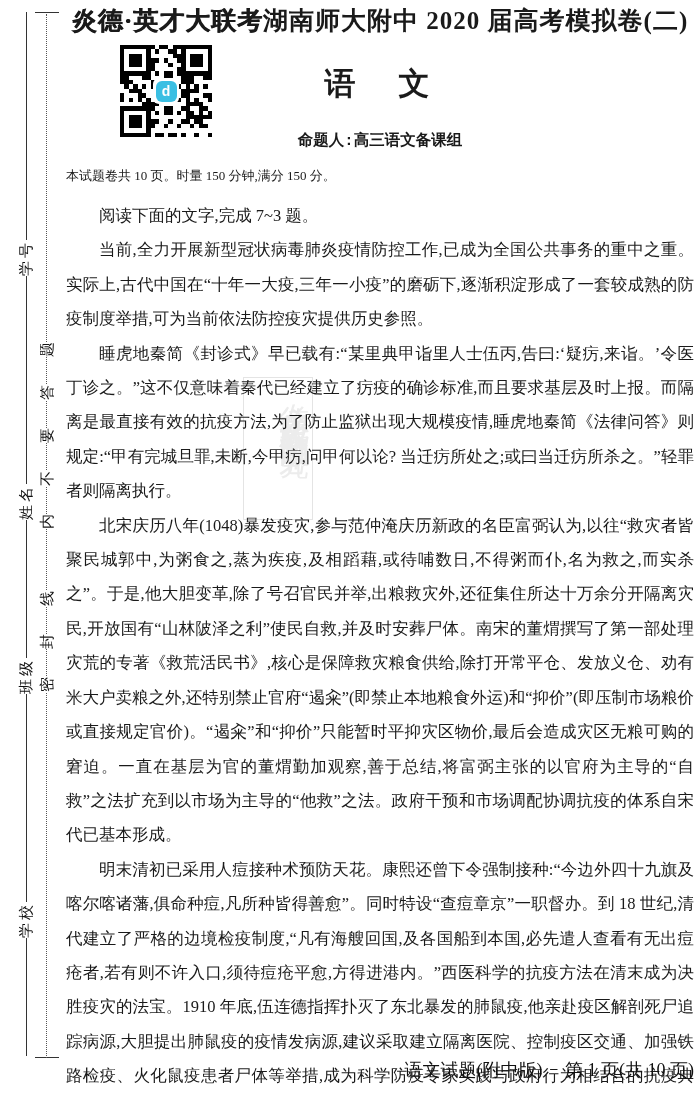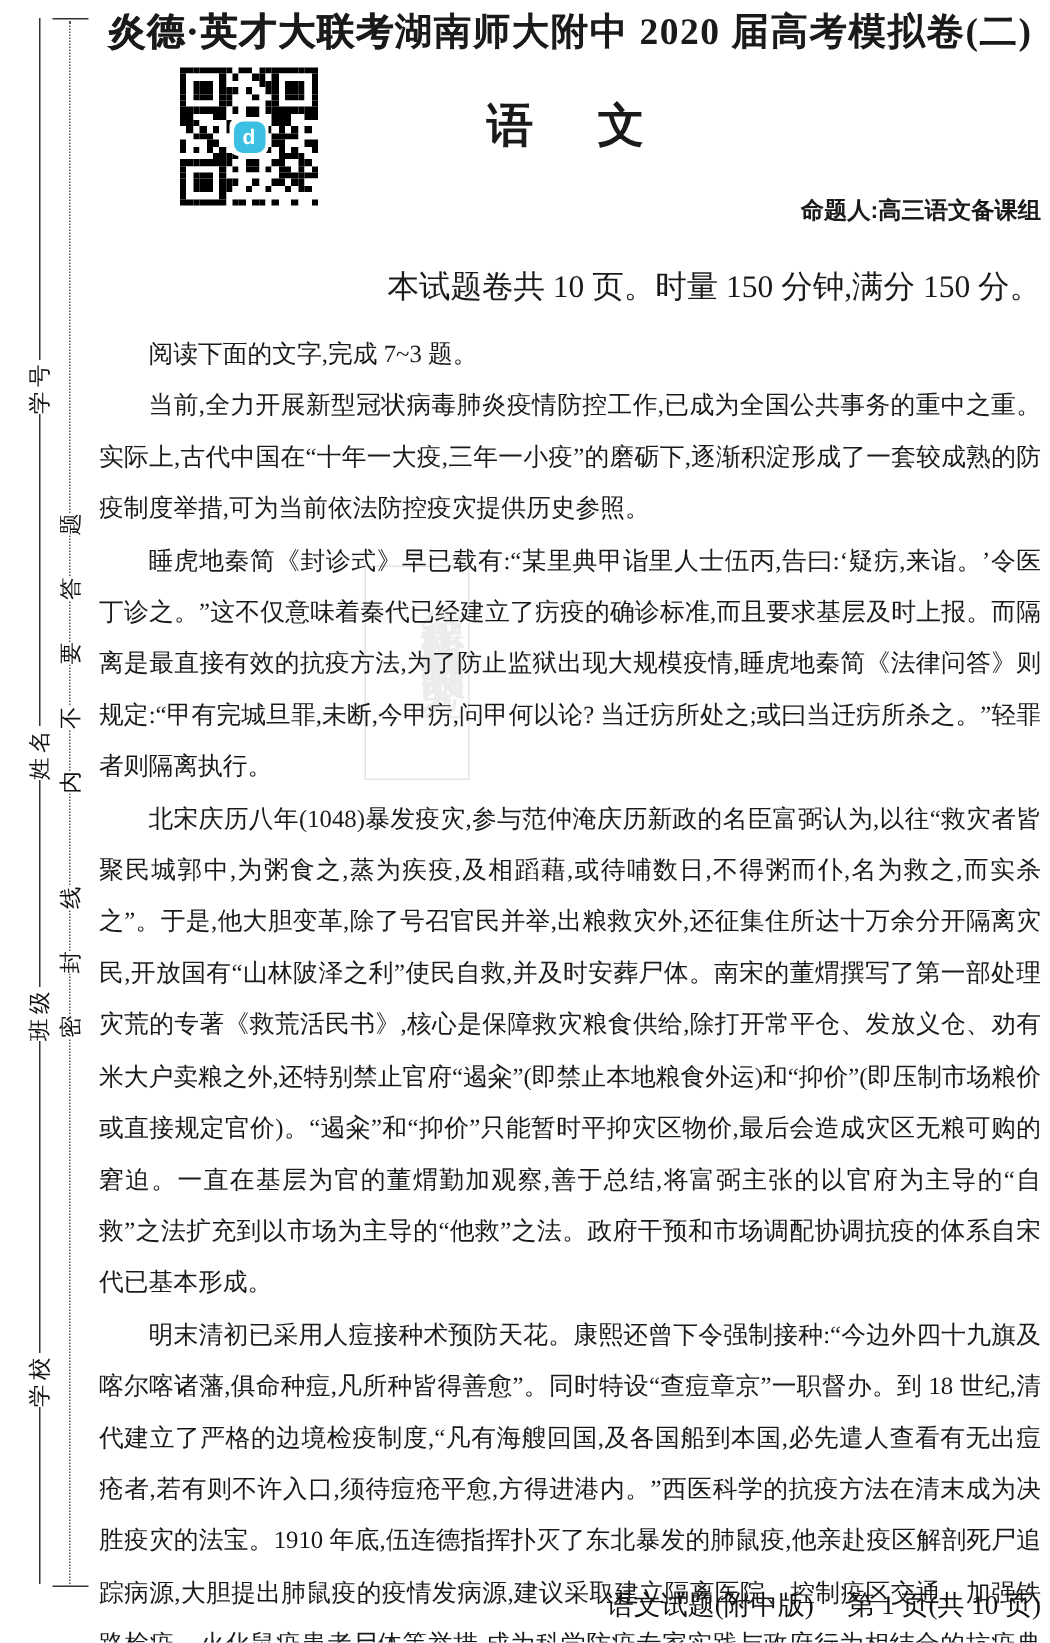--- a/index.html
+++ b/index.html
@@ -51,24 +51,24 @@
   .qr-logo{
     width:21px;height:21px;border-radius:6px;color:#fff;
     display:flex;align-items:center;justify-content:center;
     font-family:"Liberation Sans",sans-serif;font-weight:bold;font-size:14px;line-height:1;
   }
   .subject{
     text-align:center;font-size:31px;font-weight:bold;padding-top:26px;margin:0;
     font-family:"Liberation Sans","DejaVu Sans",sans-serif;letter-spacing:6px;
   }
   .setter{
-    text-align:right;font-weight:bold;font-size:15.5px;margin-top:25px;
-    font-family:Liberation Sans, sans-serif;
-  }
-  .paper-info{text-align:right;font-size:21px;margin-top:10px;}
+    text-align:center;font-weight:bold;font-size:15.5px;margin-top:25px;
+    font-family:Liberation Mono, monospace;
+  }
+  .paper-info{text-align:left;font-size:13px;margin-top:0;}
   .body-text{margin-top:14px;font-size:16.5px;line-height:34.4px;text-align:justify;}
   .body-text p{margin:0;text-indent:2em;}
   .section-heading{
     font-weight:bold;text-indent:0 !important;
     font-family:"Liberation Sans","DejaVu Sans",sans-serif;font-size:16px;
   }
   
   .watermark{
     position:absolute;left:243px;top:377px;width:64px;height:137px;
     border:1px solid #e4e4e4;overflow:hidden;z-index:0;

